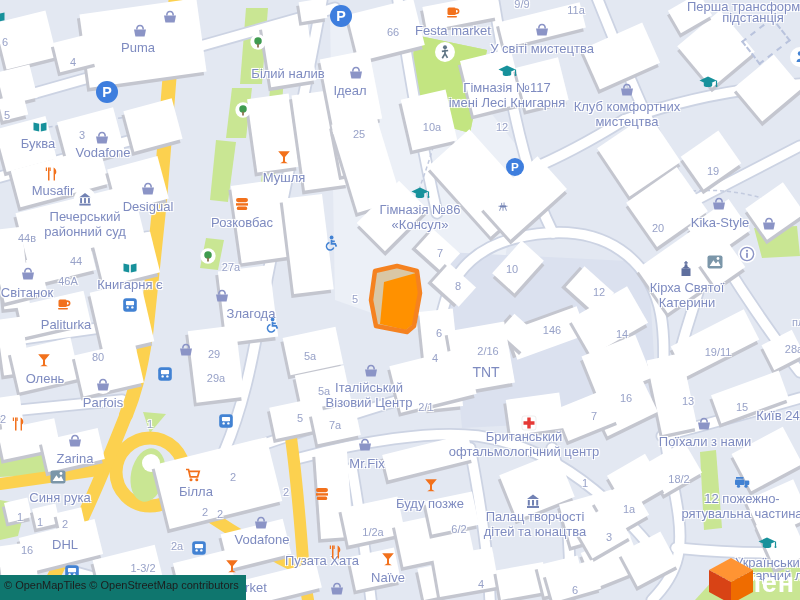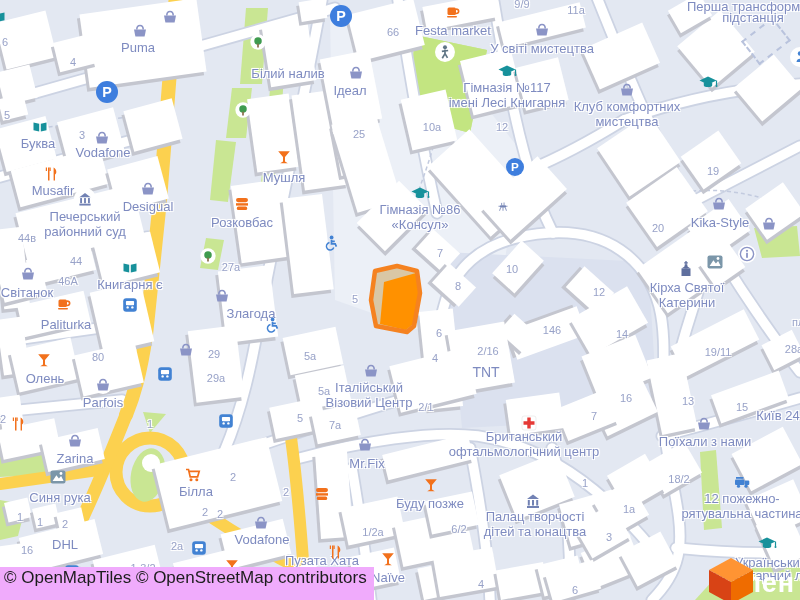--- a/index.html
+++ b/index.html
@@ -5,22 +5,22 @@
   html,body{margin:0;padding:0;background:#fff;}
   #map{position:relative;width:800px;height:600px;overflow:hidden;
        background:#e3e8f2;font-family:"Liberation Sans",sans-serif;cursor:grab;}
   #base{position:absolute;left:0;top:0;z-index:1;}
   .lbl{position:absolute;z-index:3;color:#7e8bc0;font-size:13px;line-height:15px;
        text-align:center;white-space:nowrap;transform:translate(-50%,-50%);
        text-shadow:-1px -1px 0 #fff,1px -1px 0 #fff,-1px 1px 0 #fff,1px 1px 0 #fff,0 0 3px #fff;}
   .lbl.num{color:#98a2c8;font-size:11px;}
   .lbl.anchorl{transform:translate(0,-50%);text-align:left;}
   .icn{position:absolute;z-index:4;transform:translate(-50%,-50%);line-height:0;}
-  #attribution{position:absolute;left:0;bottom:0;height:21px;z-index:8;background:#f0abfc;
-       color:#1d1d1d;font-size:17px;line-height:21px;padding:0 7px 12px 4px;white-space:nowrap;}
+  #attribution{position:absolute;left:0;bottom:0;height:21px;z-index:8;background:#0f766e;
+       color:#1d1d1d;font-size:11px;line-height:21px;padding:0 7px 4px 4px;white-space:nowrap;}
   #dashed-square{position:absolute;left:746px;top:26px;width:36px;height:26px;z-index:2;
        border:2px dashed #b9c3dd;transform:rotate(-38deg);}
   #watermark-text{position:absolute;left:744px;top:568px;z-index:6;color:#fff;
        font-size:27px;font-weight:bold;letter-spacing:1px;}
   #maptiler-cube{position:absolute;left:706px;top:556px;z-index:7;}
 </style>
 </head>
 <body>
 
 <div id="map">

